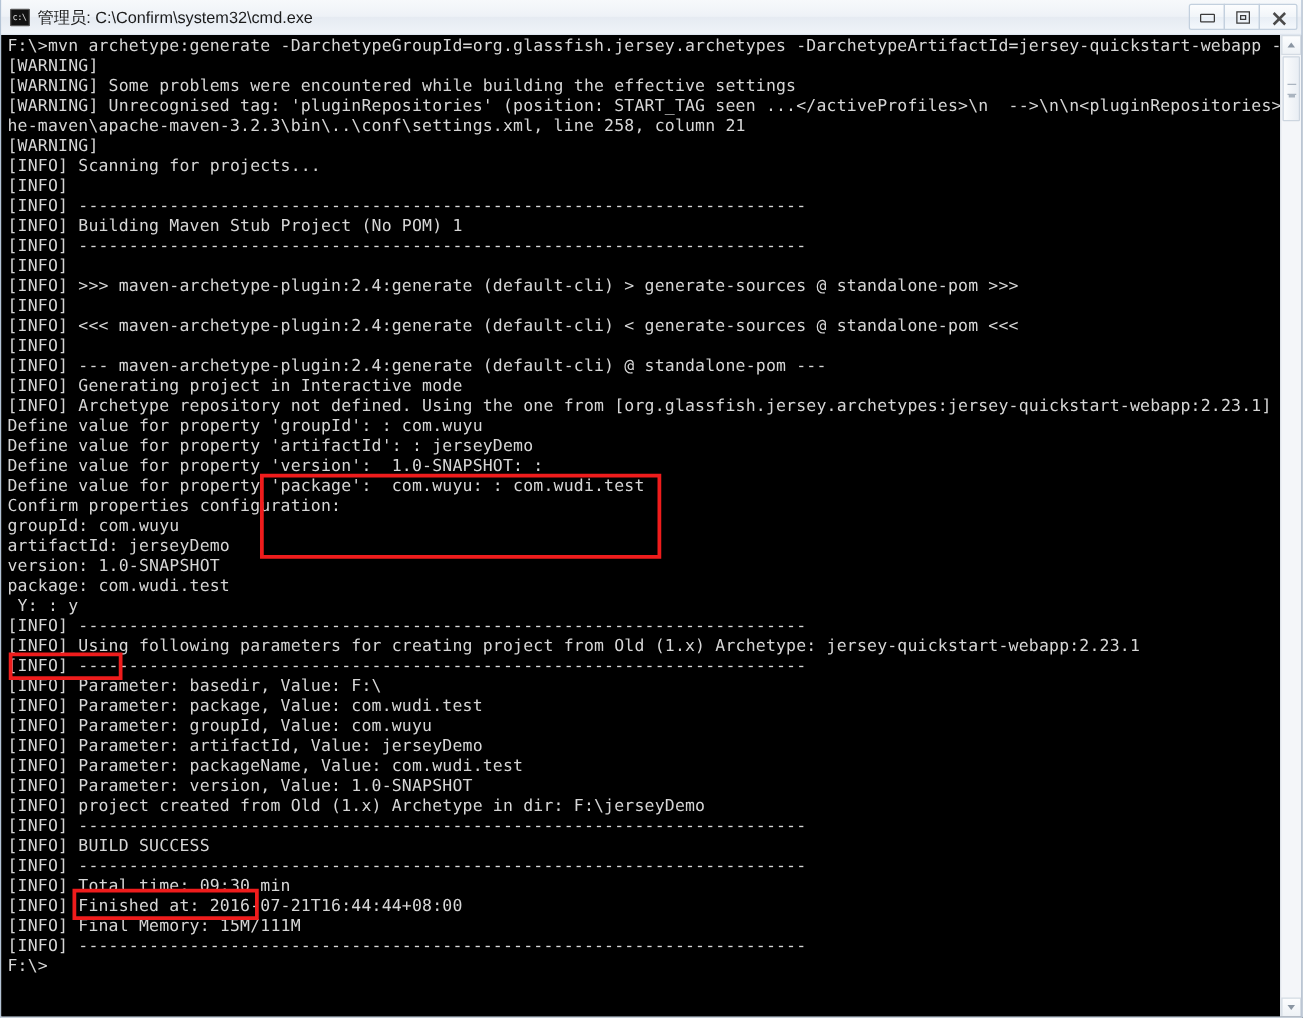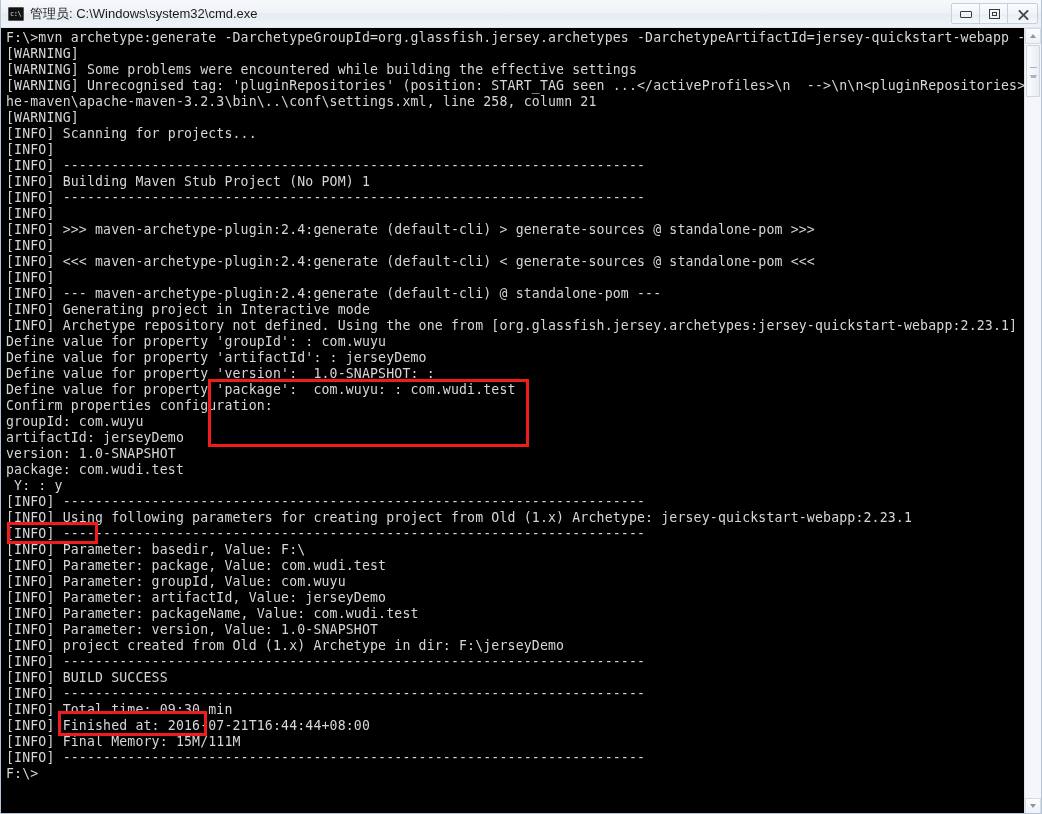--- a/index.html
+++ b/index.html
@@ -238,21 +238,21 @@
   }
 </style>
 </head>
 <body>
 
 <div id="window">
 
   <div id="titlebar">
     <div id="titlebar-left">
       <span class="win-icon"></span>
-      <span id="title-text">管理员: C:\Windows\system32\cmd.exe</span>
+      <span id="title-text">管理员: C:\Confirm\system32\cmd.exe</span>
     </div>
     <div id="titlebar-buttons">
       <div class="tb-btn">
         <span class="gl-min"></span>
       </div>
       <div class="tb-btn">
         <span class="gl-max"></span>
       </div>
       <div class="tb-btn close">
         <span class="gl-close"></span>

